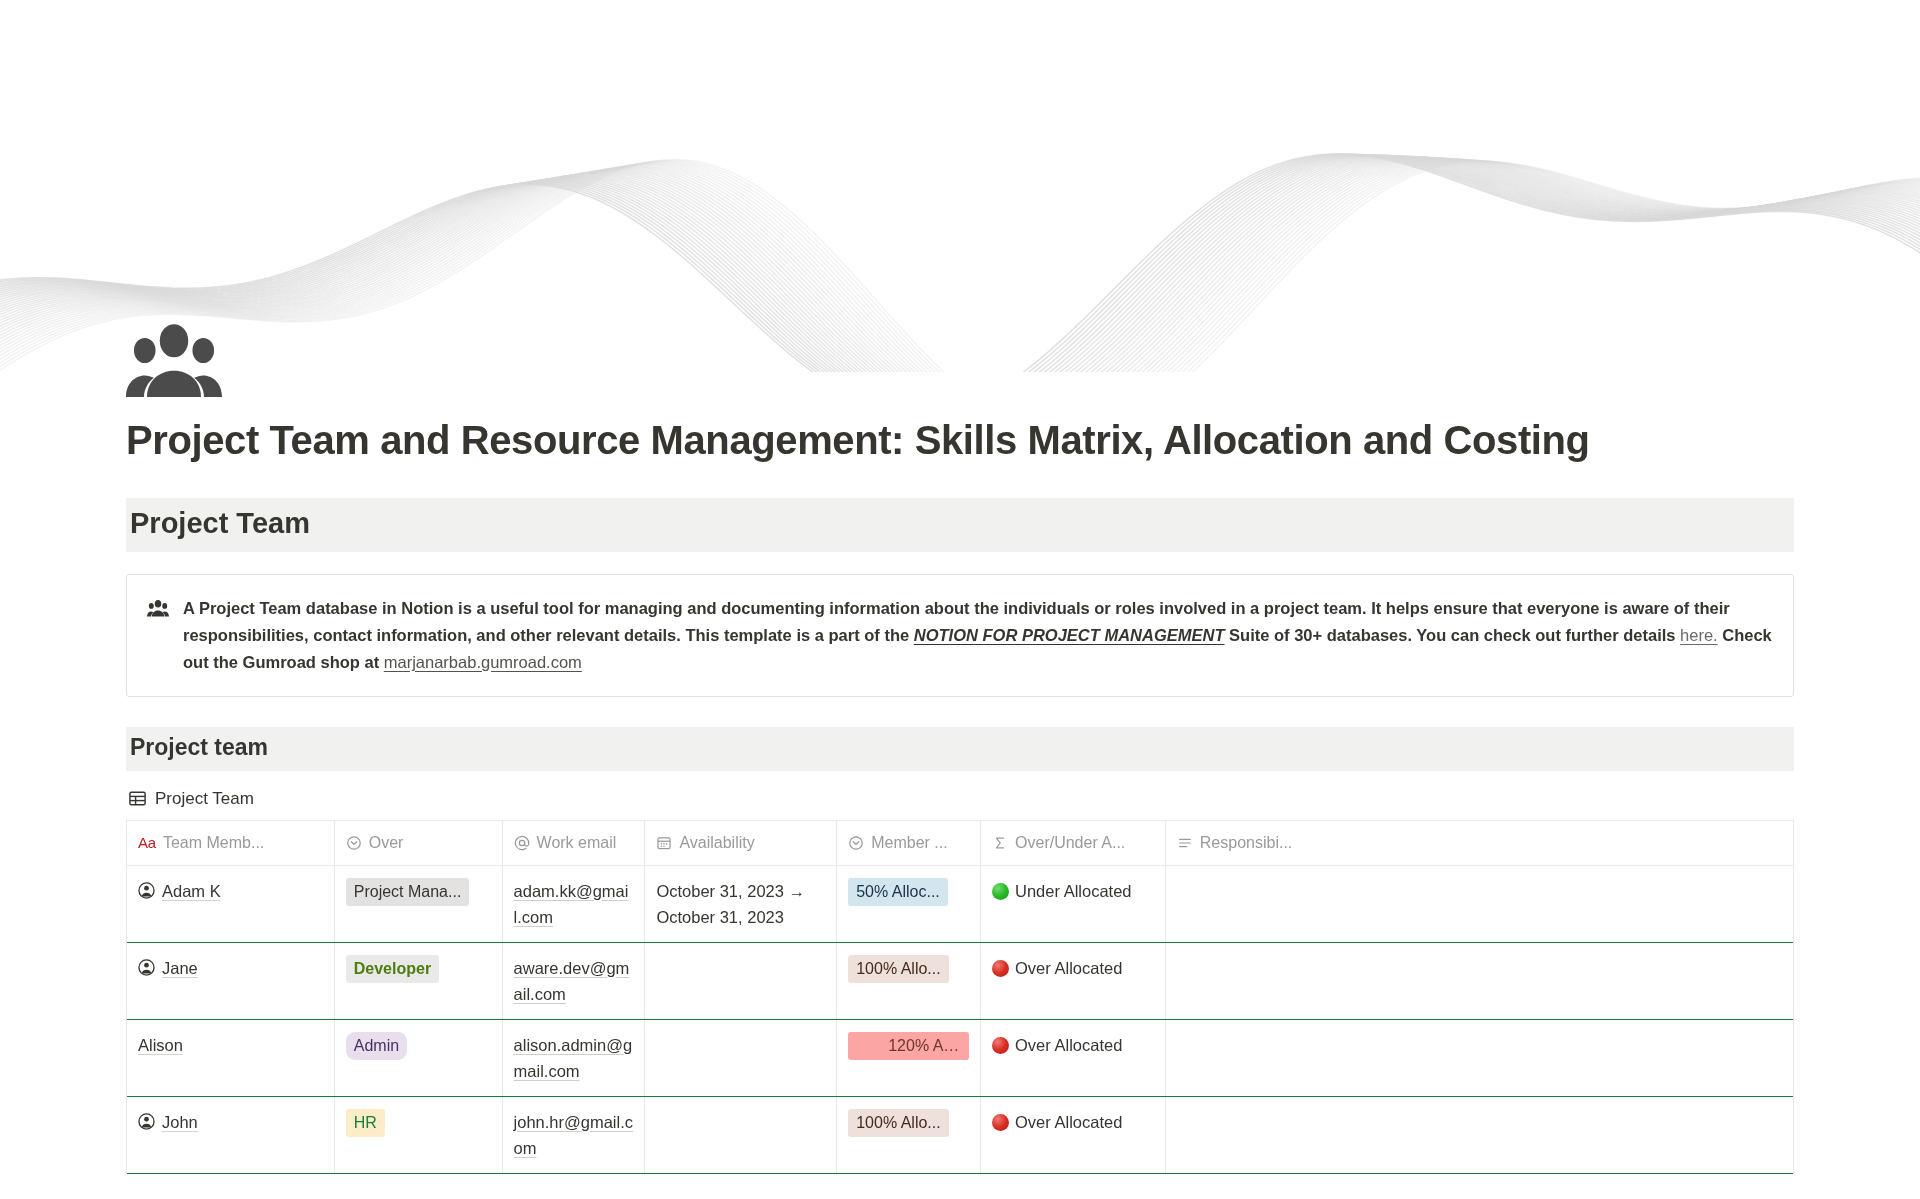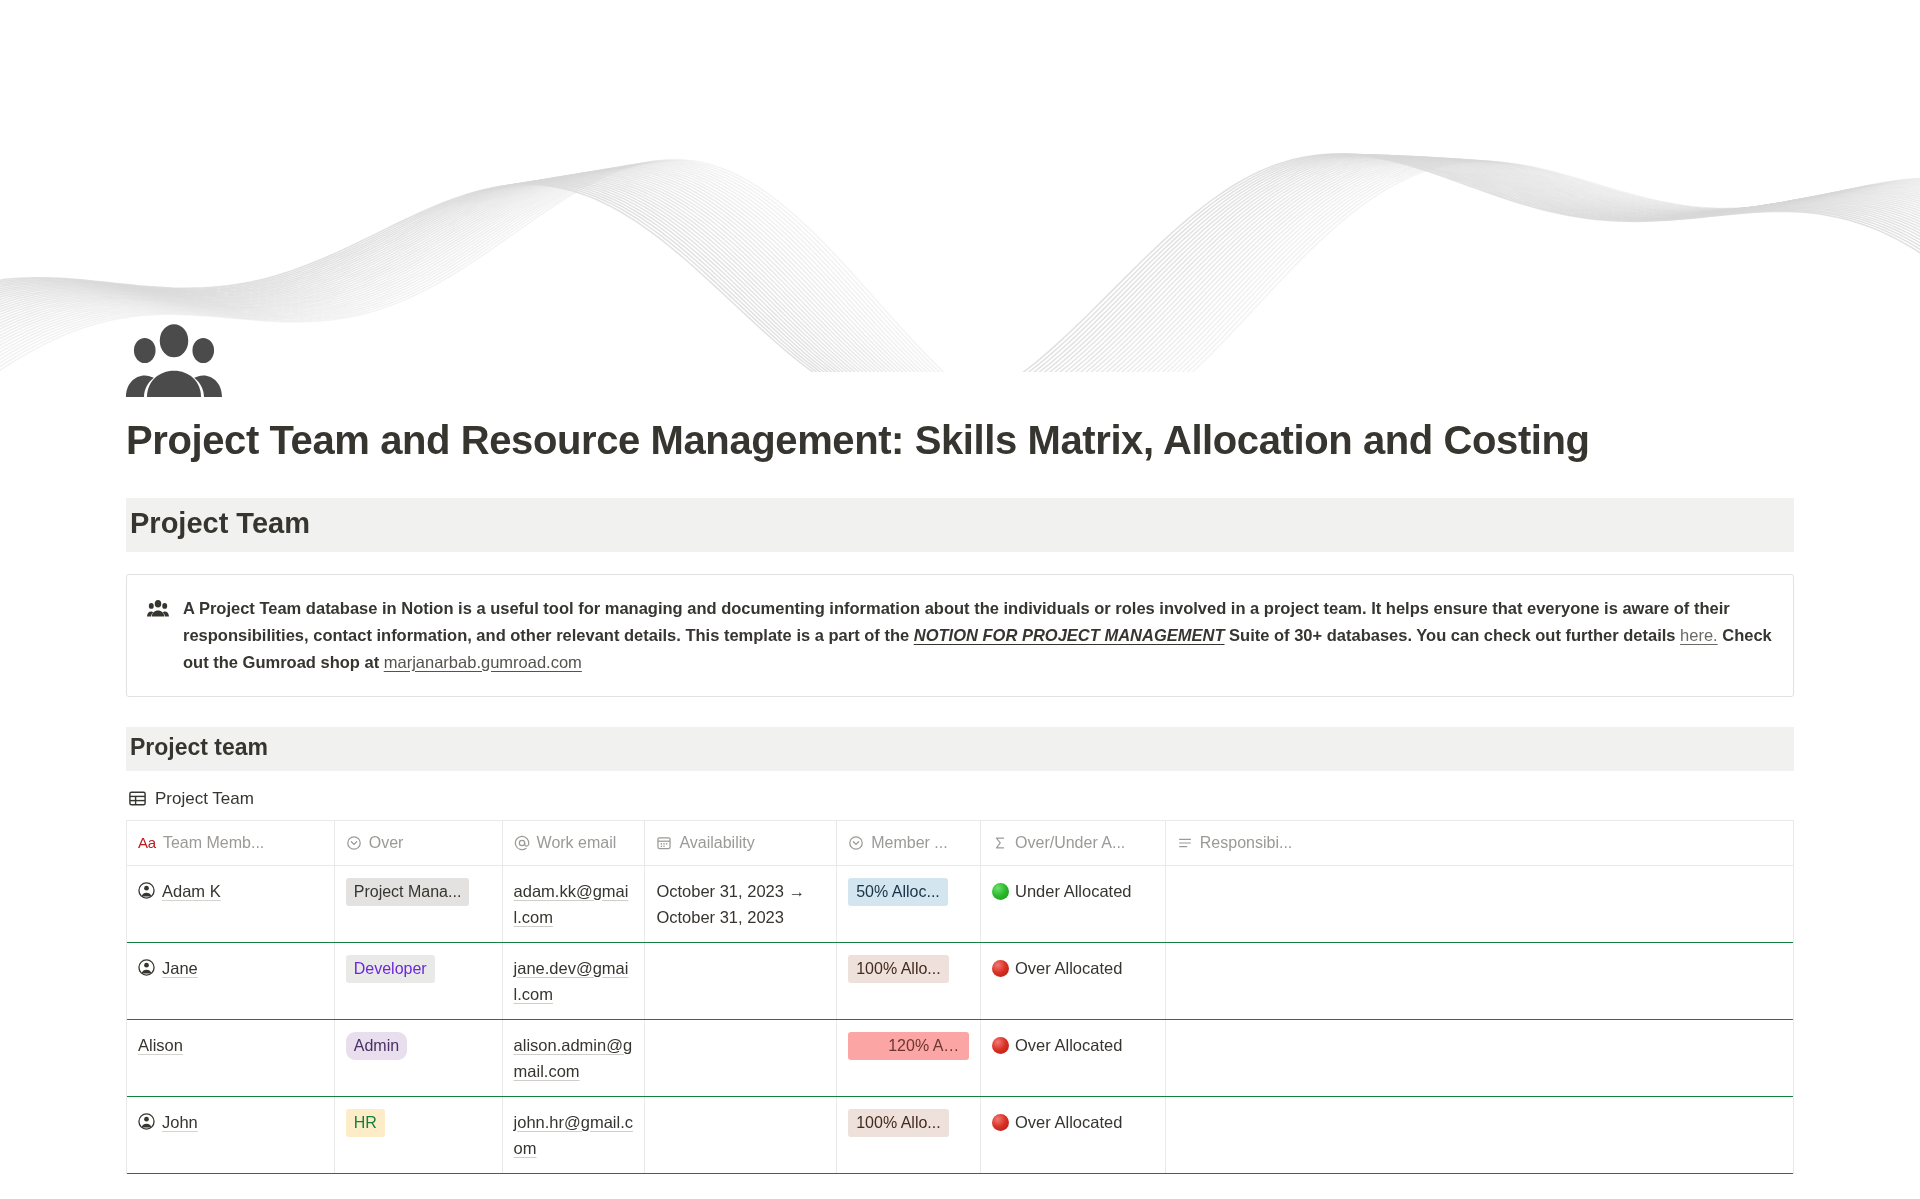--- a/index.html
+++ b/index.html
@@ -406,22 +406,22 @@
           <div class="tcell c-name"><span class="person">
               <span class="person-icon">
                 <svg viewBox="0 0 18 18" aria-hidden="true">
                   <circle cx="9" cy="9" r="8" fill="none" stroke="#37352f" stroke-width="1.4"></circle>
                   <circle cx="9" cy="6.6" r="2.5" fill="#37352f"></circle>
                   <path d="M3.6 15.4a5.6 5.6 0 0 1 10.8 0" fill="#37352f"></path>
                 </svg>
               </span>
               <span class="person-name">Jane</span>
             </span></div>
-          <div class="tcell c-role"><span class="tag" style="background: rgb(233, 233, 231); color: #6d28d9;">Developer</span></div>
-          <div class="tcell c-email"><a class="email-link" href="#">jane.dev@gmail.com</a></div>
+          <div class="tcell c-role"><span class="tag" style="background: rgb(233, 233, 231); color: #4d7c0f; font-weight: bold;">Developer</span></div>
+          <div class="tcell c-email"><a class="email-link" href="#">aware.dev@gmail.com</a></div>
           <div class="tcell c-avail"></div>
           <div class="tcell c-alloc"><span class="tag" style="background: rgb(238, 224, 218); color: rgb(68, 42, 30);">100% Allo...</span></div>
           <div class="tcell c-over"><span class="status">
               <span class="dot red"></span>
               <span>Over Allocated</span>
             </span></div>
           <div class="tcell c-resp"></div>
         </div>
         <div class="trow body-row">
           <div class="tcell c-name"><span class="person">

